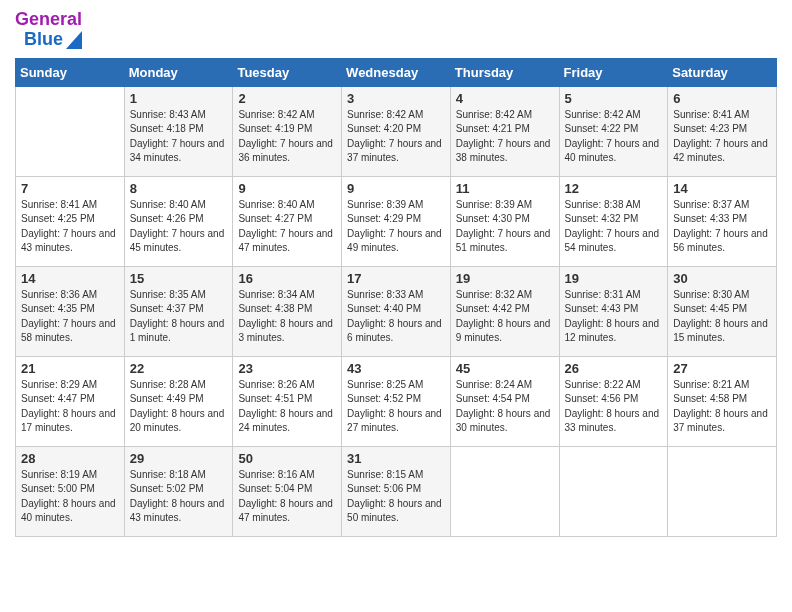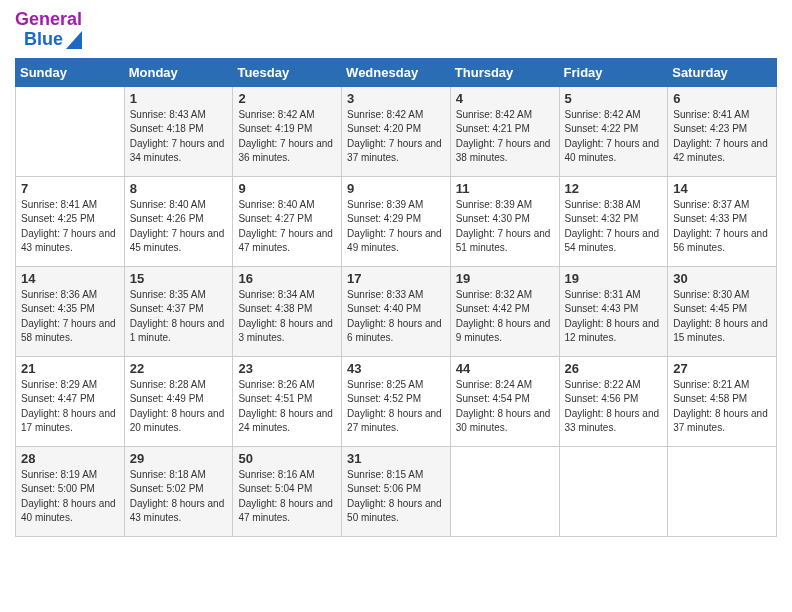--- a/index.html
+++ b/index.html
@@ -205,21 +205,21 @@
         </td>
         <td>
           <span class="day-number">23</span>
           <div class="day-info">Sunrise: 8:26 AM<br>Sunset: 4:51 PM<br>Daylight: 8 hours and 24 minutes.</div>
         </td>
         <td>
           <span class="day-number">43</span>
           <div class="day-info">Sunrise: 8:25 AM<br>Sunset: 4:52 PM<br>Daylight: 8 hours and 27 minutes.</div>
         </td>
         <td>
-          <span class="day-number">44</span>
+          <span class="day-number">45</span>
           <div class="day-info">Sunrise: 8:24 AM<br>Sunset: 4:54 PM<br>Daylight: 8 hours and 30 minutes.</div>
         </td>
         <td>
           <span class="day-number">26</span>
           <div class="day-info">Sunrise: 8:22 AM<br>Sunset: 4:56 PM<br>Daylight: 8 hours and 33 minutes.</div>
         </td>
         <td>
           <span class="day-number">27</span>
           <div class="day-info">Sunrise: 8:21 AM<br>Sunset: 4:58 PM<br>Daylight: 8 hours and 37 minutes.</div>
         </td>

